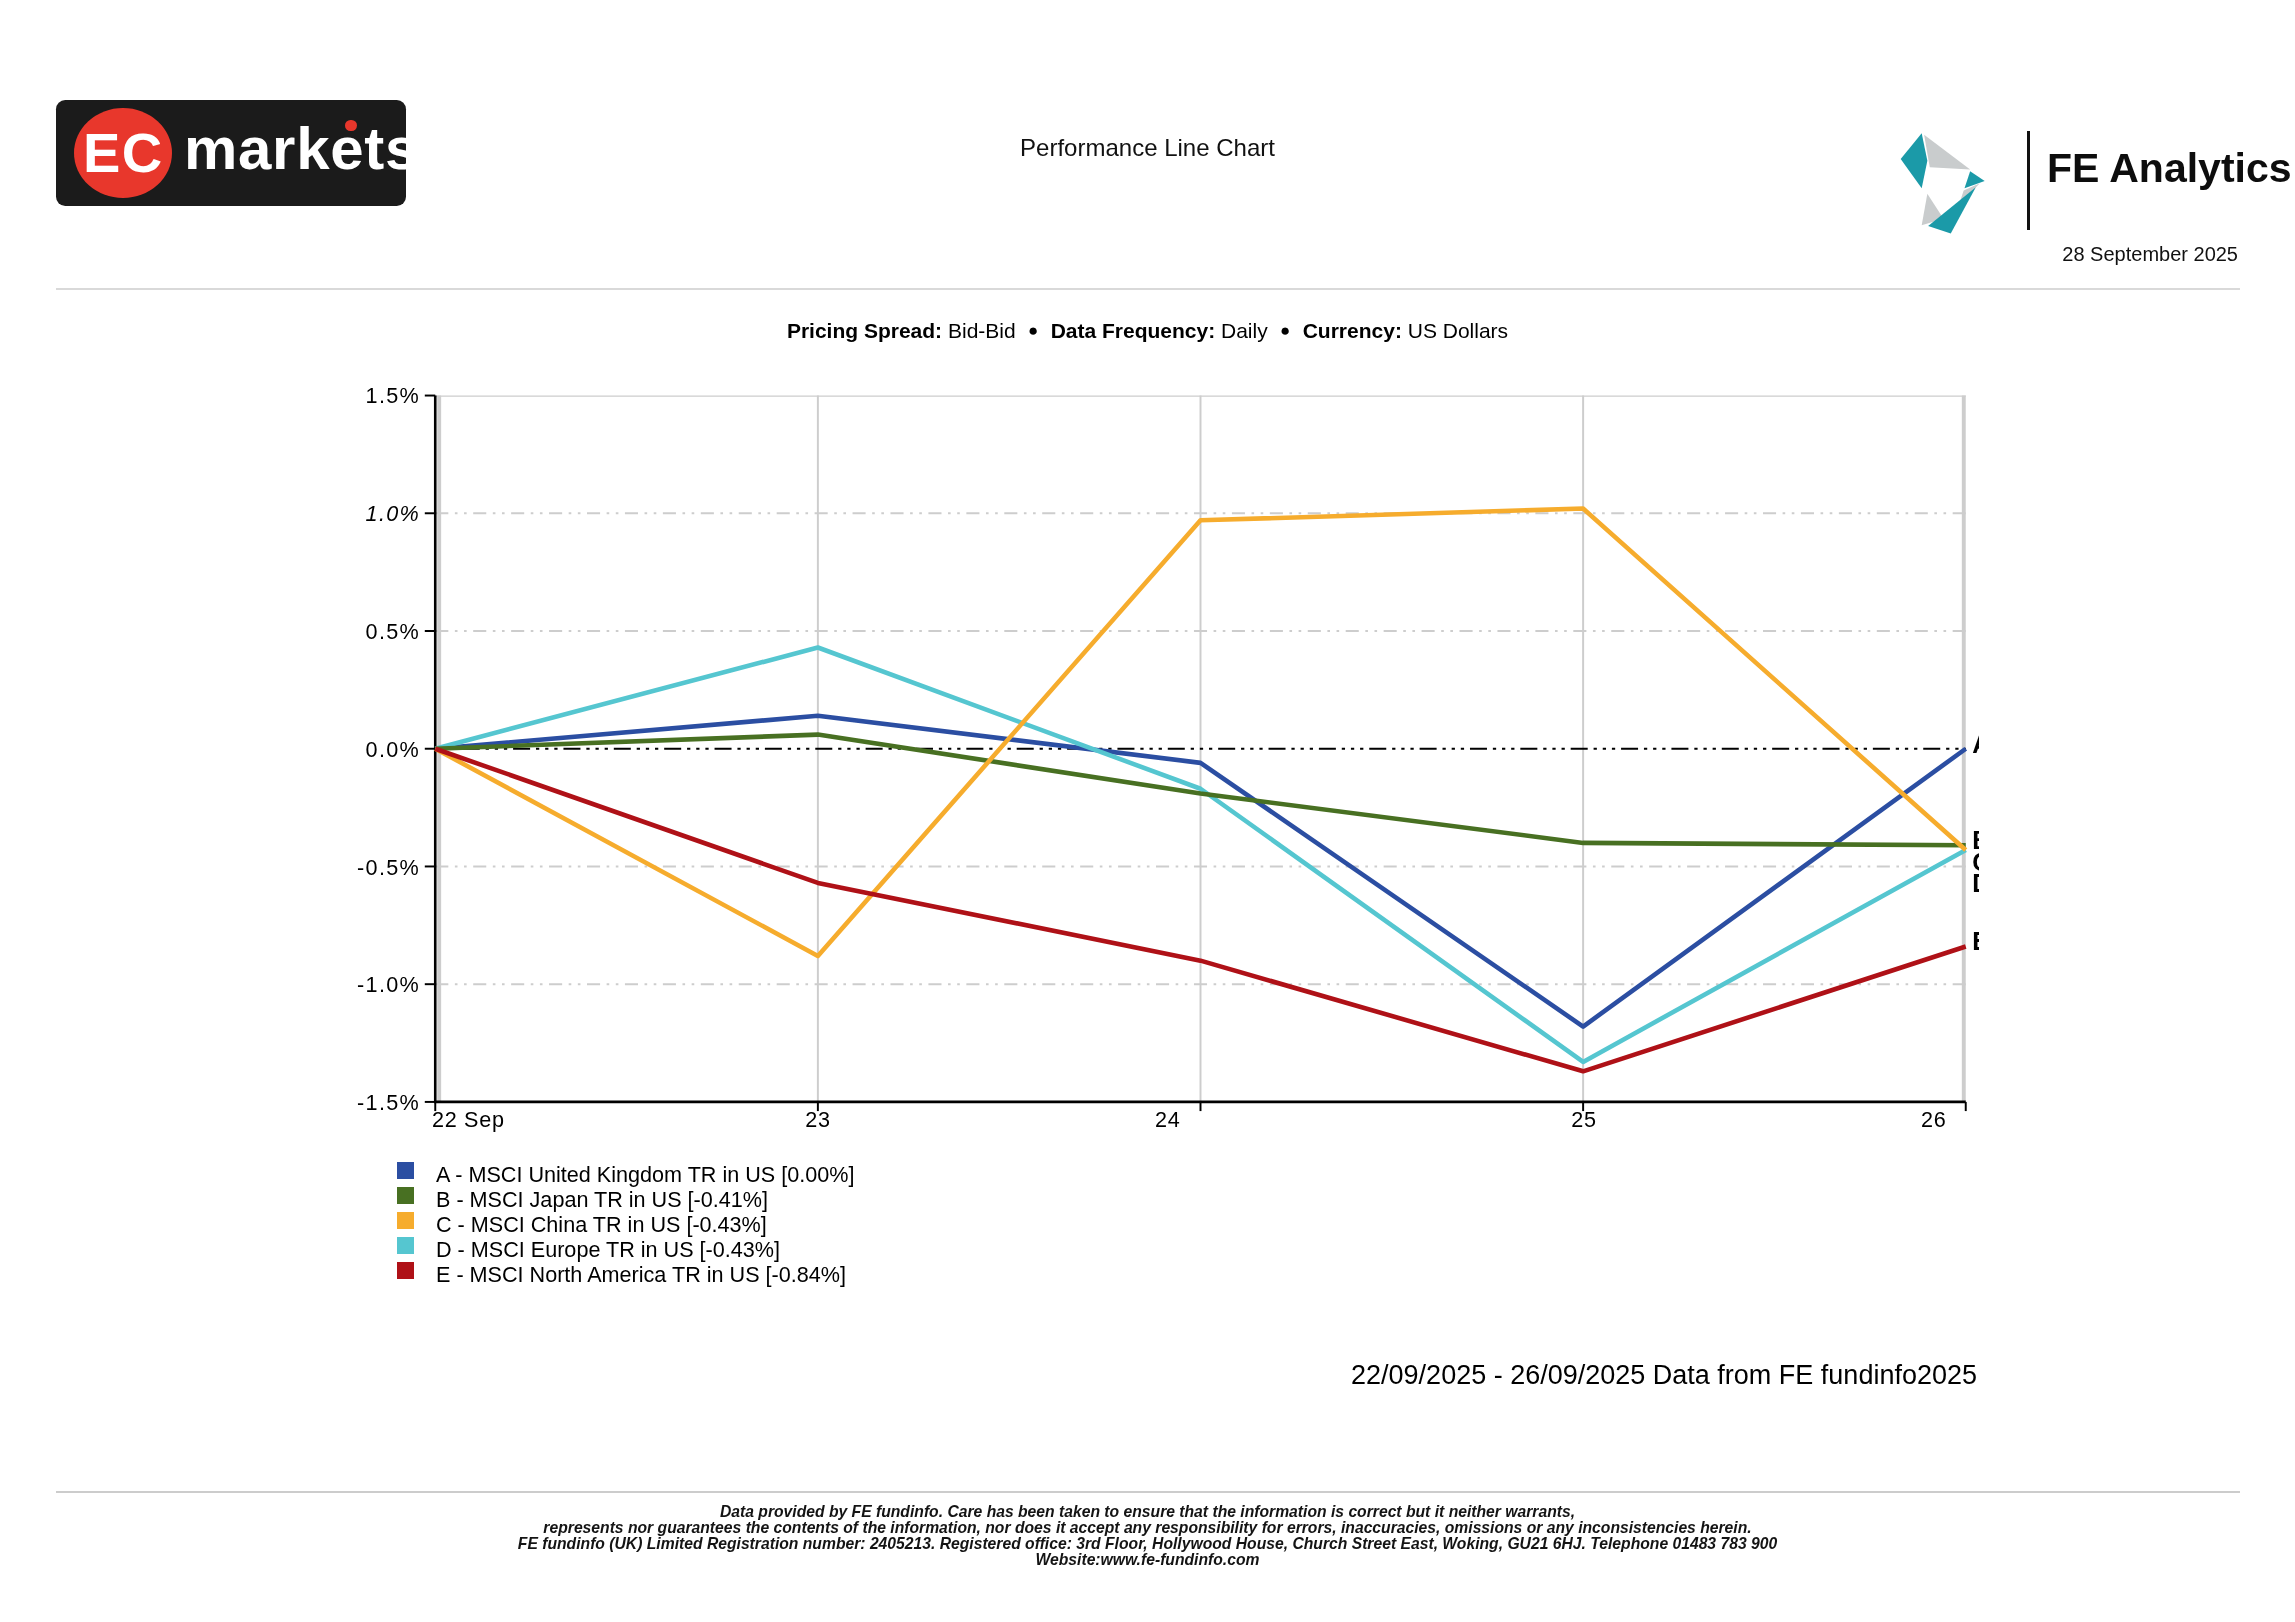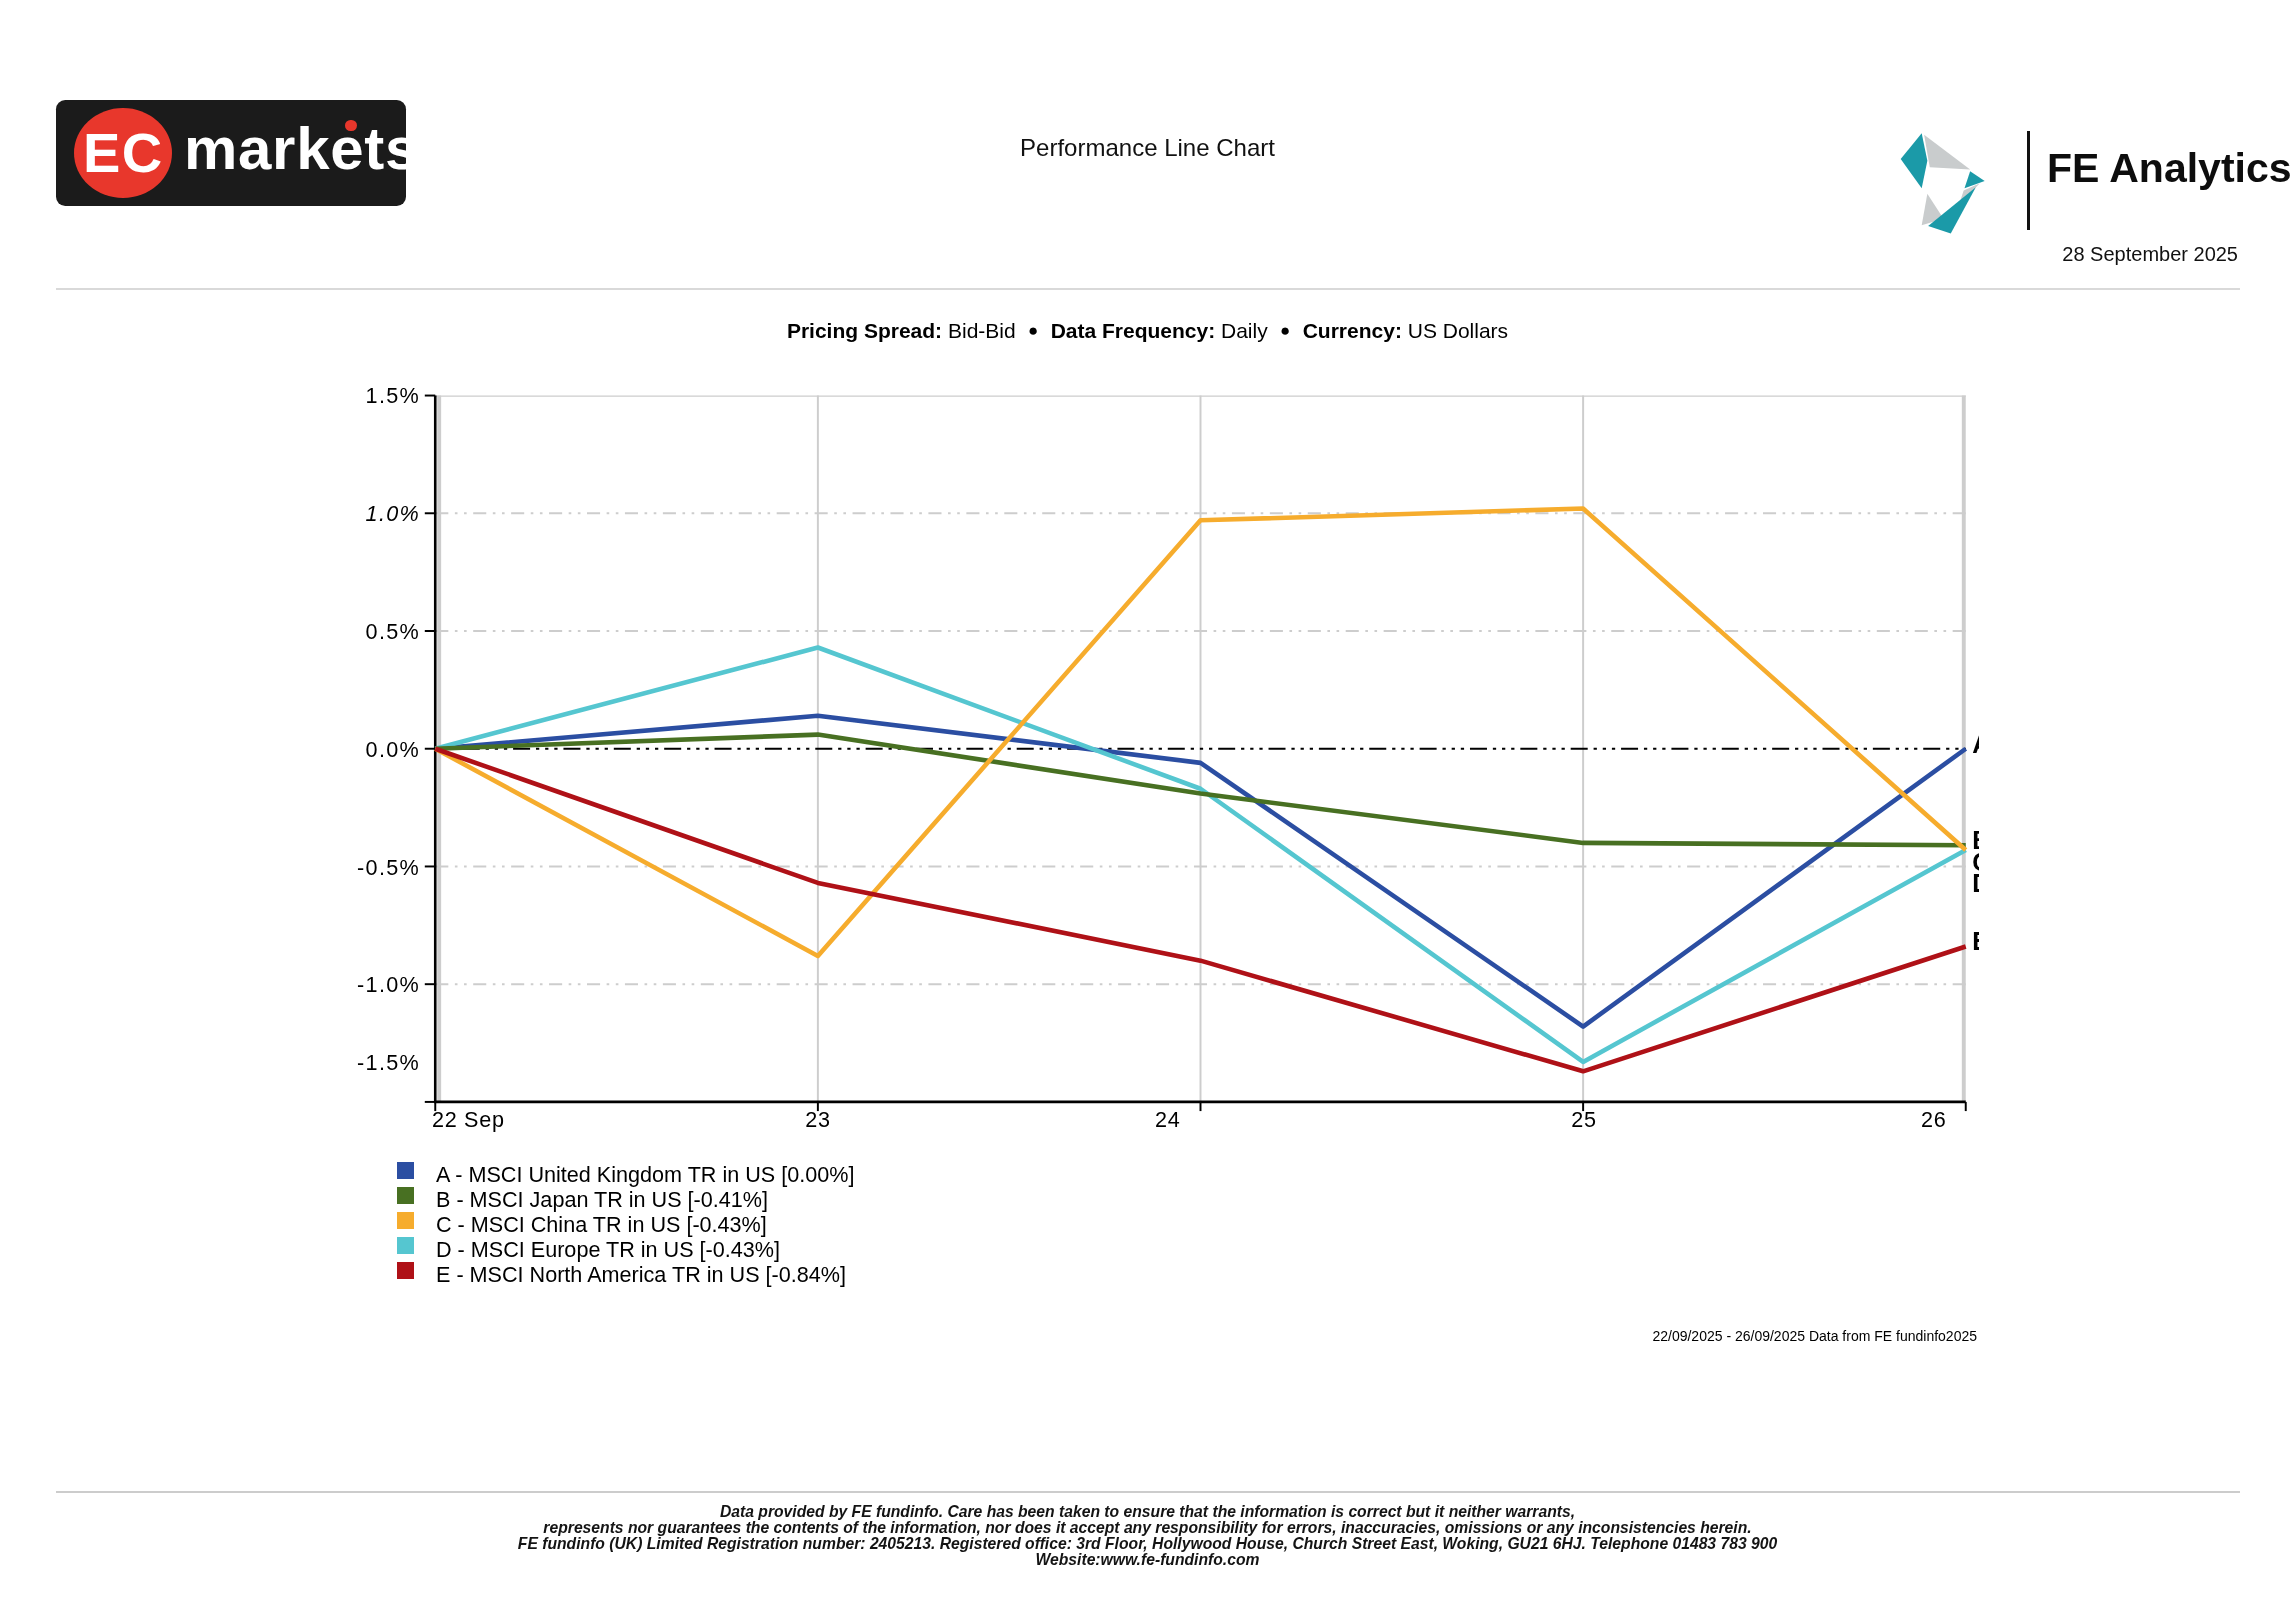--- a/index.html
+++ b/index.html
@@ -29,21 +29,21 @@
   
   #chart-svg-wrap{position:absolute;left:422px;top:389px;width:1557px;height:726px;}
   .ylabel{position:absolute;left:281px;width:139px;text-align:right;font-size:21.6px;letter-spacing:1.3px;color:#000;}
   .xlabel{position:absolute;top:1107px;font-size:21.6px;letter-spacing:0.7px;color:#000;}
   
   #legend{position:absolute;left:353px;top:1162px;}
   .legend-row{display:flex;height:25px;padding-left:44px;}
   .legend-swatch{width:17px;height:17px;margin-right:22px;flex:0 0 auto;}
   .legend-label{font-size:21.6px;color:#000;white-space:nowrap;}
   
-  #range-note{position:absolute;left:995px;top:1328px;width:982px;text-align:right;font-size:14px;color:#000;}
+  #range-note{position:absolute;left:995px;top:1360px;width:982px;text-align:right;font-size:27px;color:#000;}
   #footer{position:absolute;left:0;top:1504px;width:2295px;text-align:center;
     font-size:15.7px;line-height:16px;font-weight:bold;font-style:italic;color:#141414;}
 </style>
 </head>
 <body>
 
 <div id="page">
 
   <div id="ec-logo">
     <div id="ec-circle">
@@ -118,21 +118,21 @@
       <text x="2370" y="769.6" font-size="38" font-weight="bold" font-family="&quot;Liberation Sans&quot;,sans-serif" fill="#000">D</text>
       <text x="2370" y="858.4" font-size="38" font-weight="bold" font-family="&quot;Liberation Sans&quot;,sans-serif" fill="#000">E</text>
     </svg>
   <div id="y-axis-labels">
       <div class="ylabel" style="top: 383px;">1.5%</div>
       <div class="ylabel" style="top: 501px; font-style: italic;">1.0%</div>
       <div class="ylabel" style="top: 619px;">0.5%</div>
       <div class="ylabel" style="top: 737px;">0.0%</div>
       <div class="ylabel" style="top: 855px;">-0.5%</div>
       <div class="ylabel" style="top: 972px;">-1.0%</div>
-      <div class="ylabel" style="top: 1050px;">-1.5%</div>
+      <div class="ylabel" style="top: 1090px;">-1.5%</div>
     </div>
   <div id="x-axis-labels">
       <div class="xlabel" style="left: 404px; margin-left: 28px;">22 Sep</div>
       <div class="xlabel" style="left: 772px; width: 92px; text-align: center;">23</div>
       <div class="xlabel" style="left: 1155px; width: 92px; text-align: left;">24</div>
       <div class="xlabel" style="left: 1538px; width: 92px; text-align: center;">25</div>
       <div class="xlabel" style="left: 1921px; width: 92px; text-align: left;">26</div>
     </div>
 
   <div id="legend">

